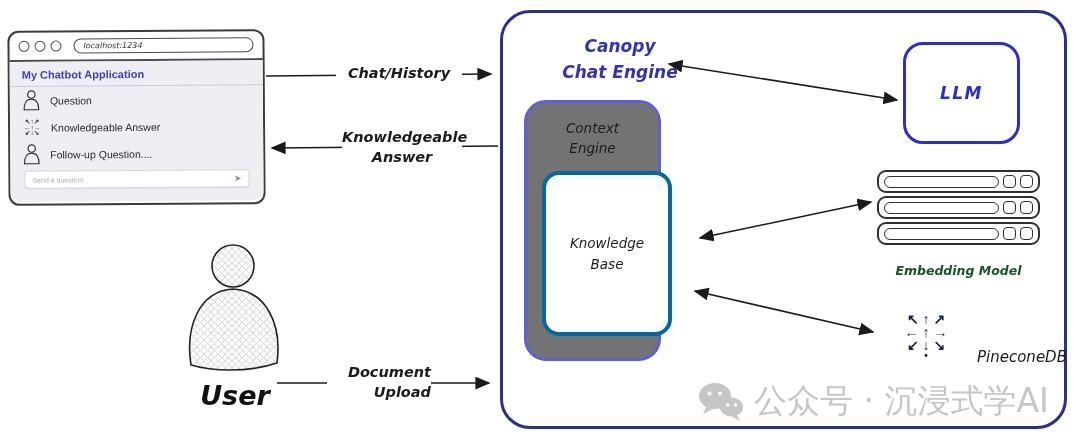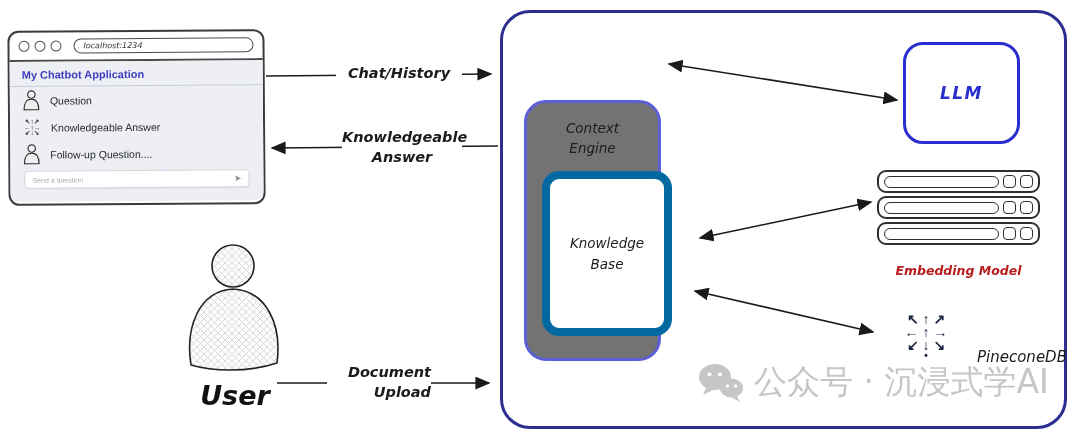--- a/index.html
+++ b/index.html
@@ -41,44 +41,44 @@
   .lbl-doc  { left:327px; top:362px; width:104px;text-align:right; }
 
   
   .bigbox { left:500px; top:10px; width:567px; height:419px; border:3.5px solid #2b2f92;
             border-radius:30px; background:#fff; z-index:1; }
   .canopy-title { left:534px; top:33px; width:172px; text-align:center; font-size:17px;
                   font-weight:bold; color:#3434b2; line-height:1.55; z-index:2; }
   .ctxbox { left:524px; top:100px; width:137px; height:261px; border:3px solid #5b60d6;
             border-radius:22px; background:#737373; z-index:2; }
   .ctx-label { margin-top:15px; text-align:center; font-size:13.5px; color:#1c1c1c; line-height:1.5; }
-  .kbbox { position:absolute; left:15px; top:68px; width:130px; height:165px; border:8px solid #0369a1;
+  .kbbox { position:absolute; left:15px; top:68px; width:130px; height:165px; border:4px solid #0369a1;
            border-radius:17px; display:flex; align-items:center; justify-content:center; background:#fff; }
   .kb-label { text-align:center; font-size:13.5px; color:#1c1c1c; line-height:1.5; }
   .llmbox { left:903px; top:42px; width:117px; height:102px; border:3.5px solid #2a2ecf;
             border-radius:20px; display:flex; align-items:center; justify-content:center; z-index:2; }
   .llm-label { font-size:17px; font-weight:bold; color:#2a2ecf; letter-spacing:1.5px;font-style:italic; }
 
   
   .racks { left:877px; top:170px; width:163px; z-index:2; }
   .rack-row { height:23px; border:2px solid #2f2f2f; border-radius:9px; margin-bottom:3px;
               display:flex; align-items:center; padding:0 5px; gap:4px; background:#fff; }
   .rack-slot { flex:1; height:12px; border:1.7px solid #2f2f2f; border-radius:6px; }
   .rack-sq { width:13px; height:13px; border:1.7px solid #2f2f2f; border-radius:4px; }
   .embed-label { left:877px; top:263px; width:163px; text-align:center; font-size:12.5px;
-                 font-weight:bold; color:#b91c1c; z-index:2; }
+                 font-weight:bold; color:#14532d; z-index:2; }
 
   
   .pine-pattern { left:888px; top:313px; width:76px; text-align:center; color:#17213c;
                   font-weight:bold; font-size:14px; line-height:13px; z-index:3; }
   .pine-dot { font-size:10px; line-height:8px; }
   .pine-label { left:977px; top:348px; font-size:15px; font-weight:normal; color:#1b1b1b; z-index:2; }
 
   
-  .watermark { left:698px; top:360px; display:flex; align-items:center; gap:10px;
+  .watermark { left:698px; top:379px; display:flex; align-items:center; gap:10px;
                color:#c6c6c6; font-size:33px; z-index:6; font-family:"DejaVu Sans", sans-serif; }
 
   svg.arrows { position:absolute; left:0; top:0; z-index:3; pointer-events:none; }
 </style>
 </head>
 <body>
 
 <div class="canvas">
 
   <svg class="arrows" width="1080" height="435">
@@ -150,20 +150,22 @@
   </svg>
   <div class="abs flow-lbl hand lbl-chat">Chat/History</div>
 
   <div class="abs user-label hand">User</div>
   <div class="abs flow-lbl hand ml lbl-know">Knowledgeable
 Answer</div>
   <div class="abs flow-lbl hand ml lbl-doc">Document
 Upload</div>
 
   <div class="abs bigbox"></div>
+  <div class="abs canopy-title hand ml">Canopy
+Chat Engine</div>
 
   <div class="abs ctxbox">
     <div class="ctx-label hand ml">Context
 Engine</div>
     <div class="kbbox">
       <div class="kb-label hand ml">Knowledge
 Base</div>
     </div>
   </div>
 

